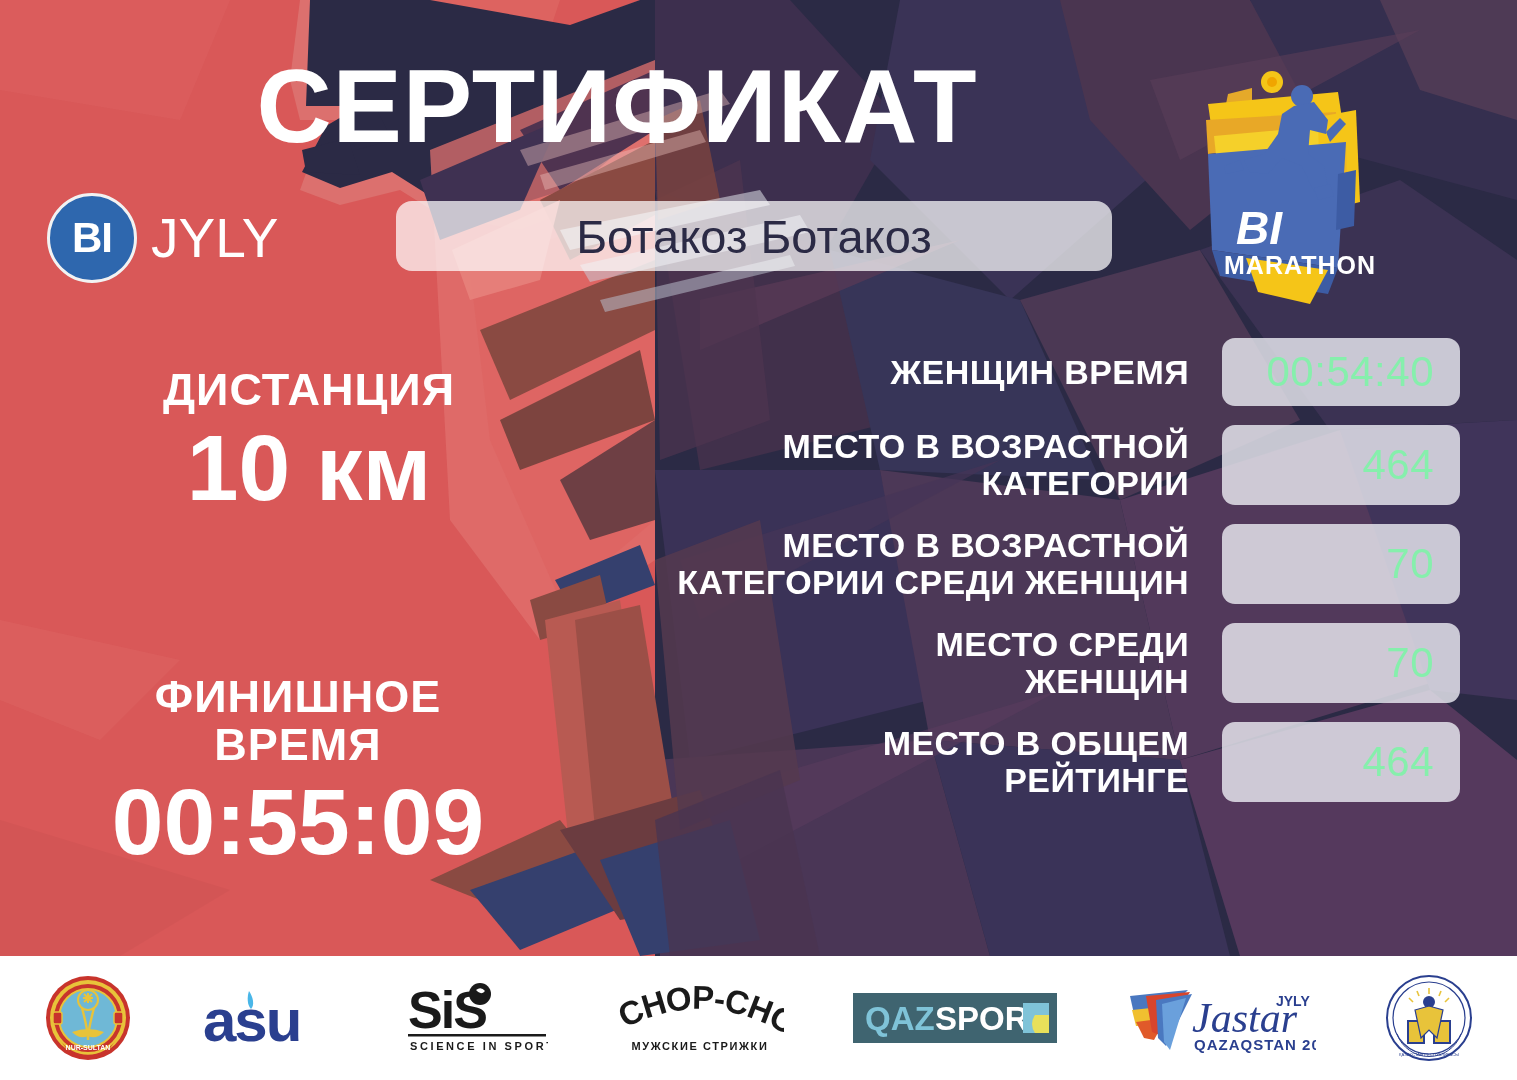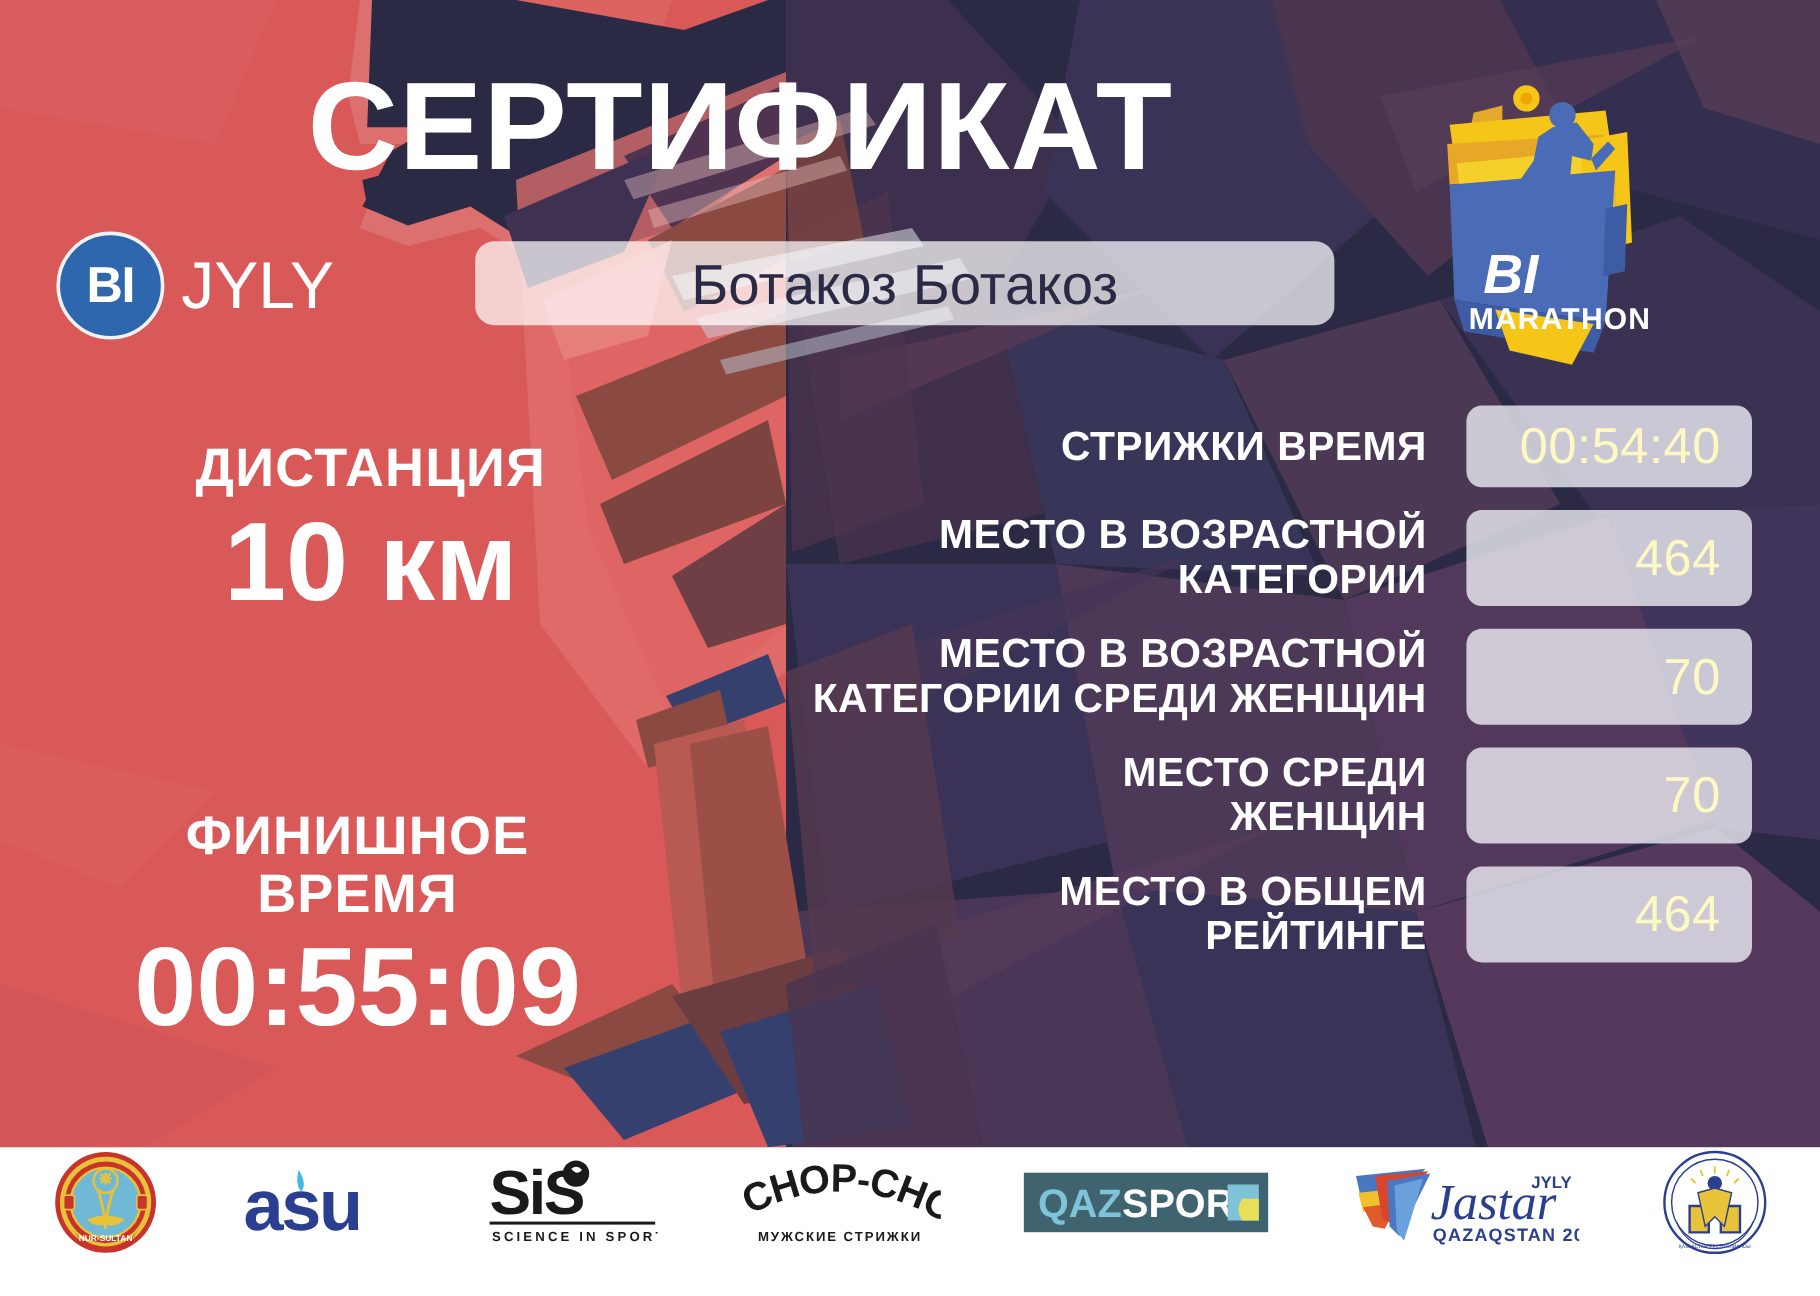--- a/index.html
+++ b/index.html
@@ -20,21 +20,21 @@
   #bg-art{
     position:absolute; left:0; top:0; width:1517px; height:956px;
     overflow:hidden;
   }
   #bg-art svg{display:block;}
 
   
   #footer{
     position:absolute; left:0; top:956px; width:1517px; height:124px;
     background:#ffffff;
-    display:flex; align-items:flex-start; justify-content:space-between;
+    display:flex; align-items:center; justify-content:space-between;
     padding:0 44px; box-sizing:border-box;
   }
   .sponsor{
     display:flex; align-items:center; justify-content:center;
     height:92px; flex:0 0 auto;
   }
 
   
   #title{
     position:absolute; left:0; top:54px; width:1150px;
@@ -111,21 +111,21 @@
   .stat-pill{
     width:238px; min-height:64px;
     border-radius:13px;
     background:rgba(233,233,240,0.82);
     display:flex; align-items:center; justify-content:flex-end;
     box-sizing:border-box; padding:10px 26px 10px 10px;
     flex:0 0 auto;
   }
   .stat-pill.tall{ min-height:80px; }
   .stat-value{
-    color:#fef9c3; font-size:42px; font-weight:400; letter-spacing:0.5px;
+    color:#86efac; font-size:42px; font-weight:400; letter-spacing:0.5px;
   }
 </style>
 </head>
 <body>
 
 <div id="cert">
 
   <div id="bg-art">
     <svg width="1517" height="956" viewBox="0 0 1517 956" xmlns="http://www.w3.org/2000/svg">
 
@@ -272,21 +272,21 @@
     <div id="finish-block">
       <div class="lbl-big" style="white-space:pre-line">ФИНИШНОЕ
 ВРЕМЯ</div>
       <div class="val-huge">00:55:09</div>
     </div>
   </div>
 
   <div id="right-col">
 
     <div class="stat-row">
-      <div class="stat-label">СТРИЖКИ ВРЕМЯ</div>
+      <div class="stat-label">ЖЕНЩИН ВРЕМЯ</div>
       <div class="stat-pill">
         <span class="stat-value">00:54:40</span>
       </div>
     </div>
 
     <div class="stat-row">
       <div class="stat-label">МЕСТО В ВОЗРАСТНОЙ
 КАТЕГОРИИ</div>
       <div class="stat-pill tall">
         <span class="stat-value">464</span>

